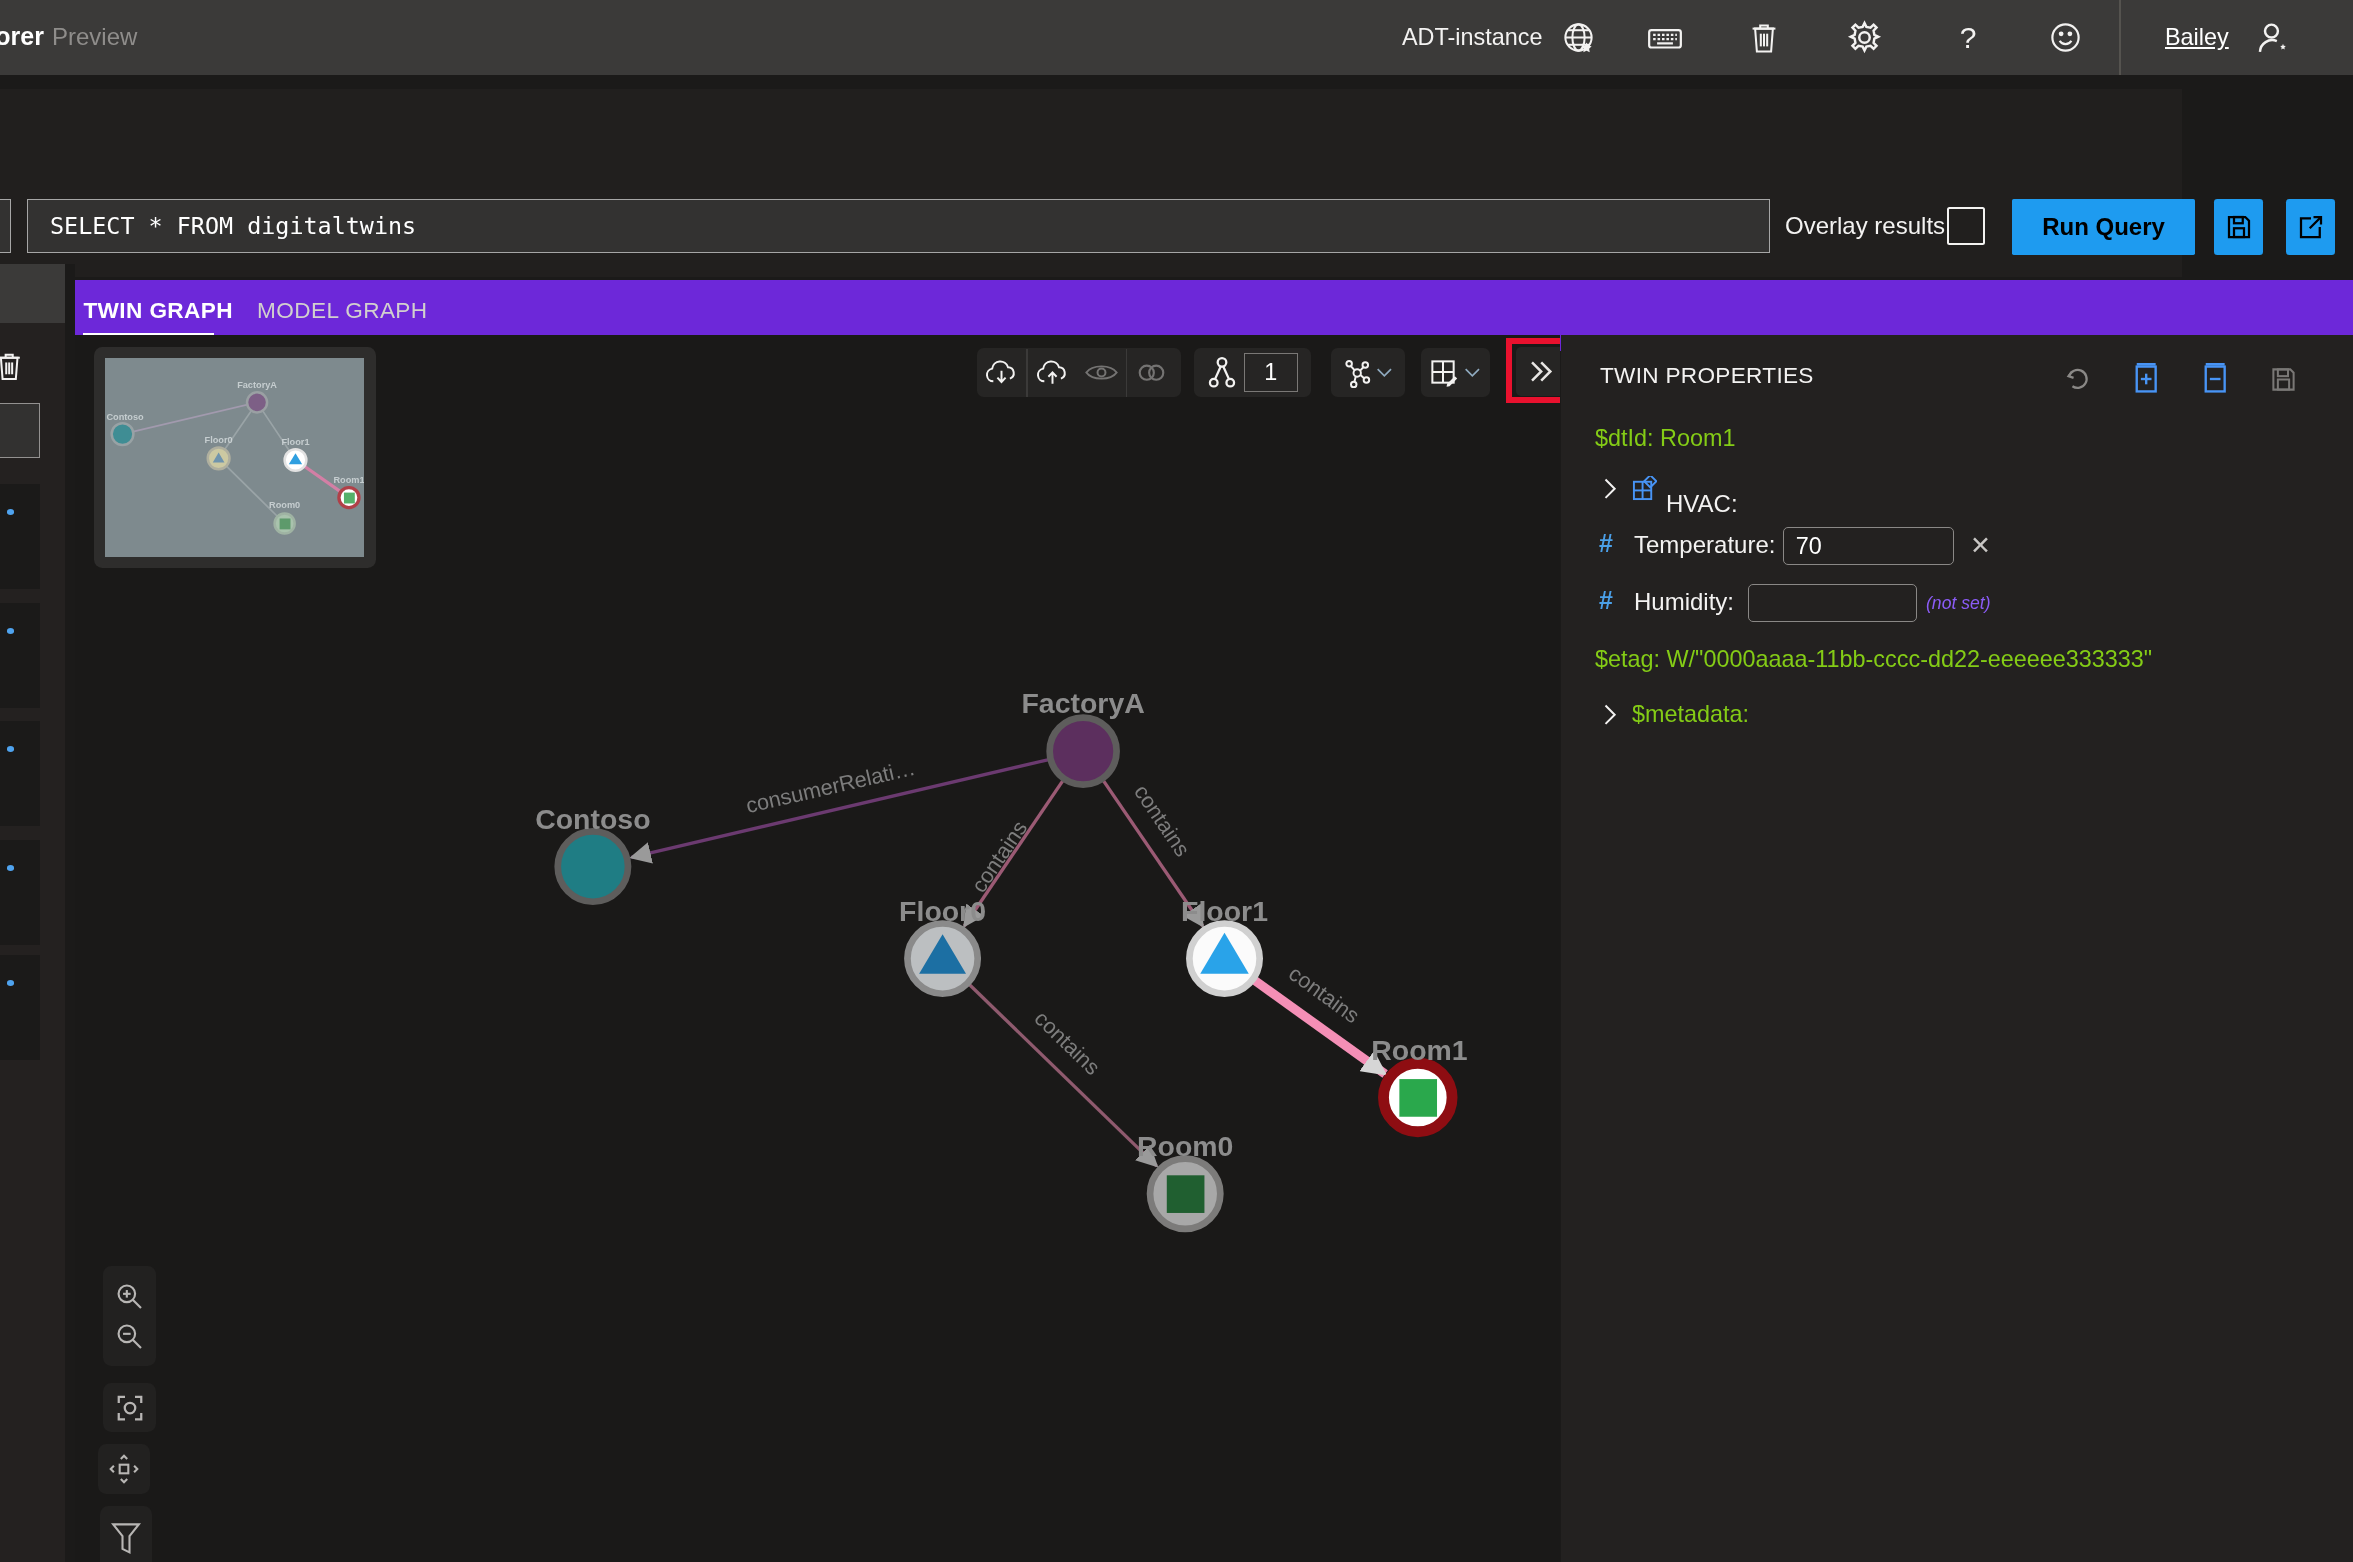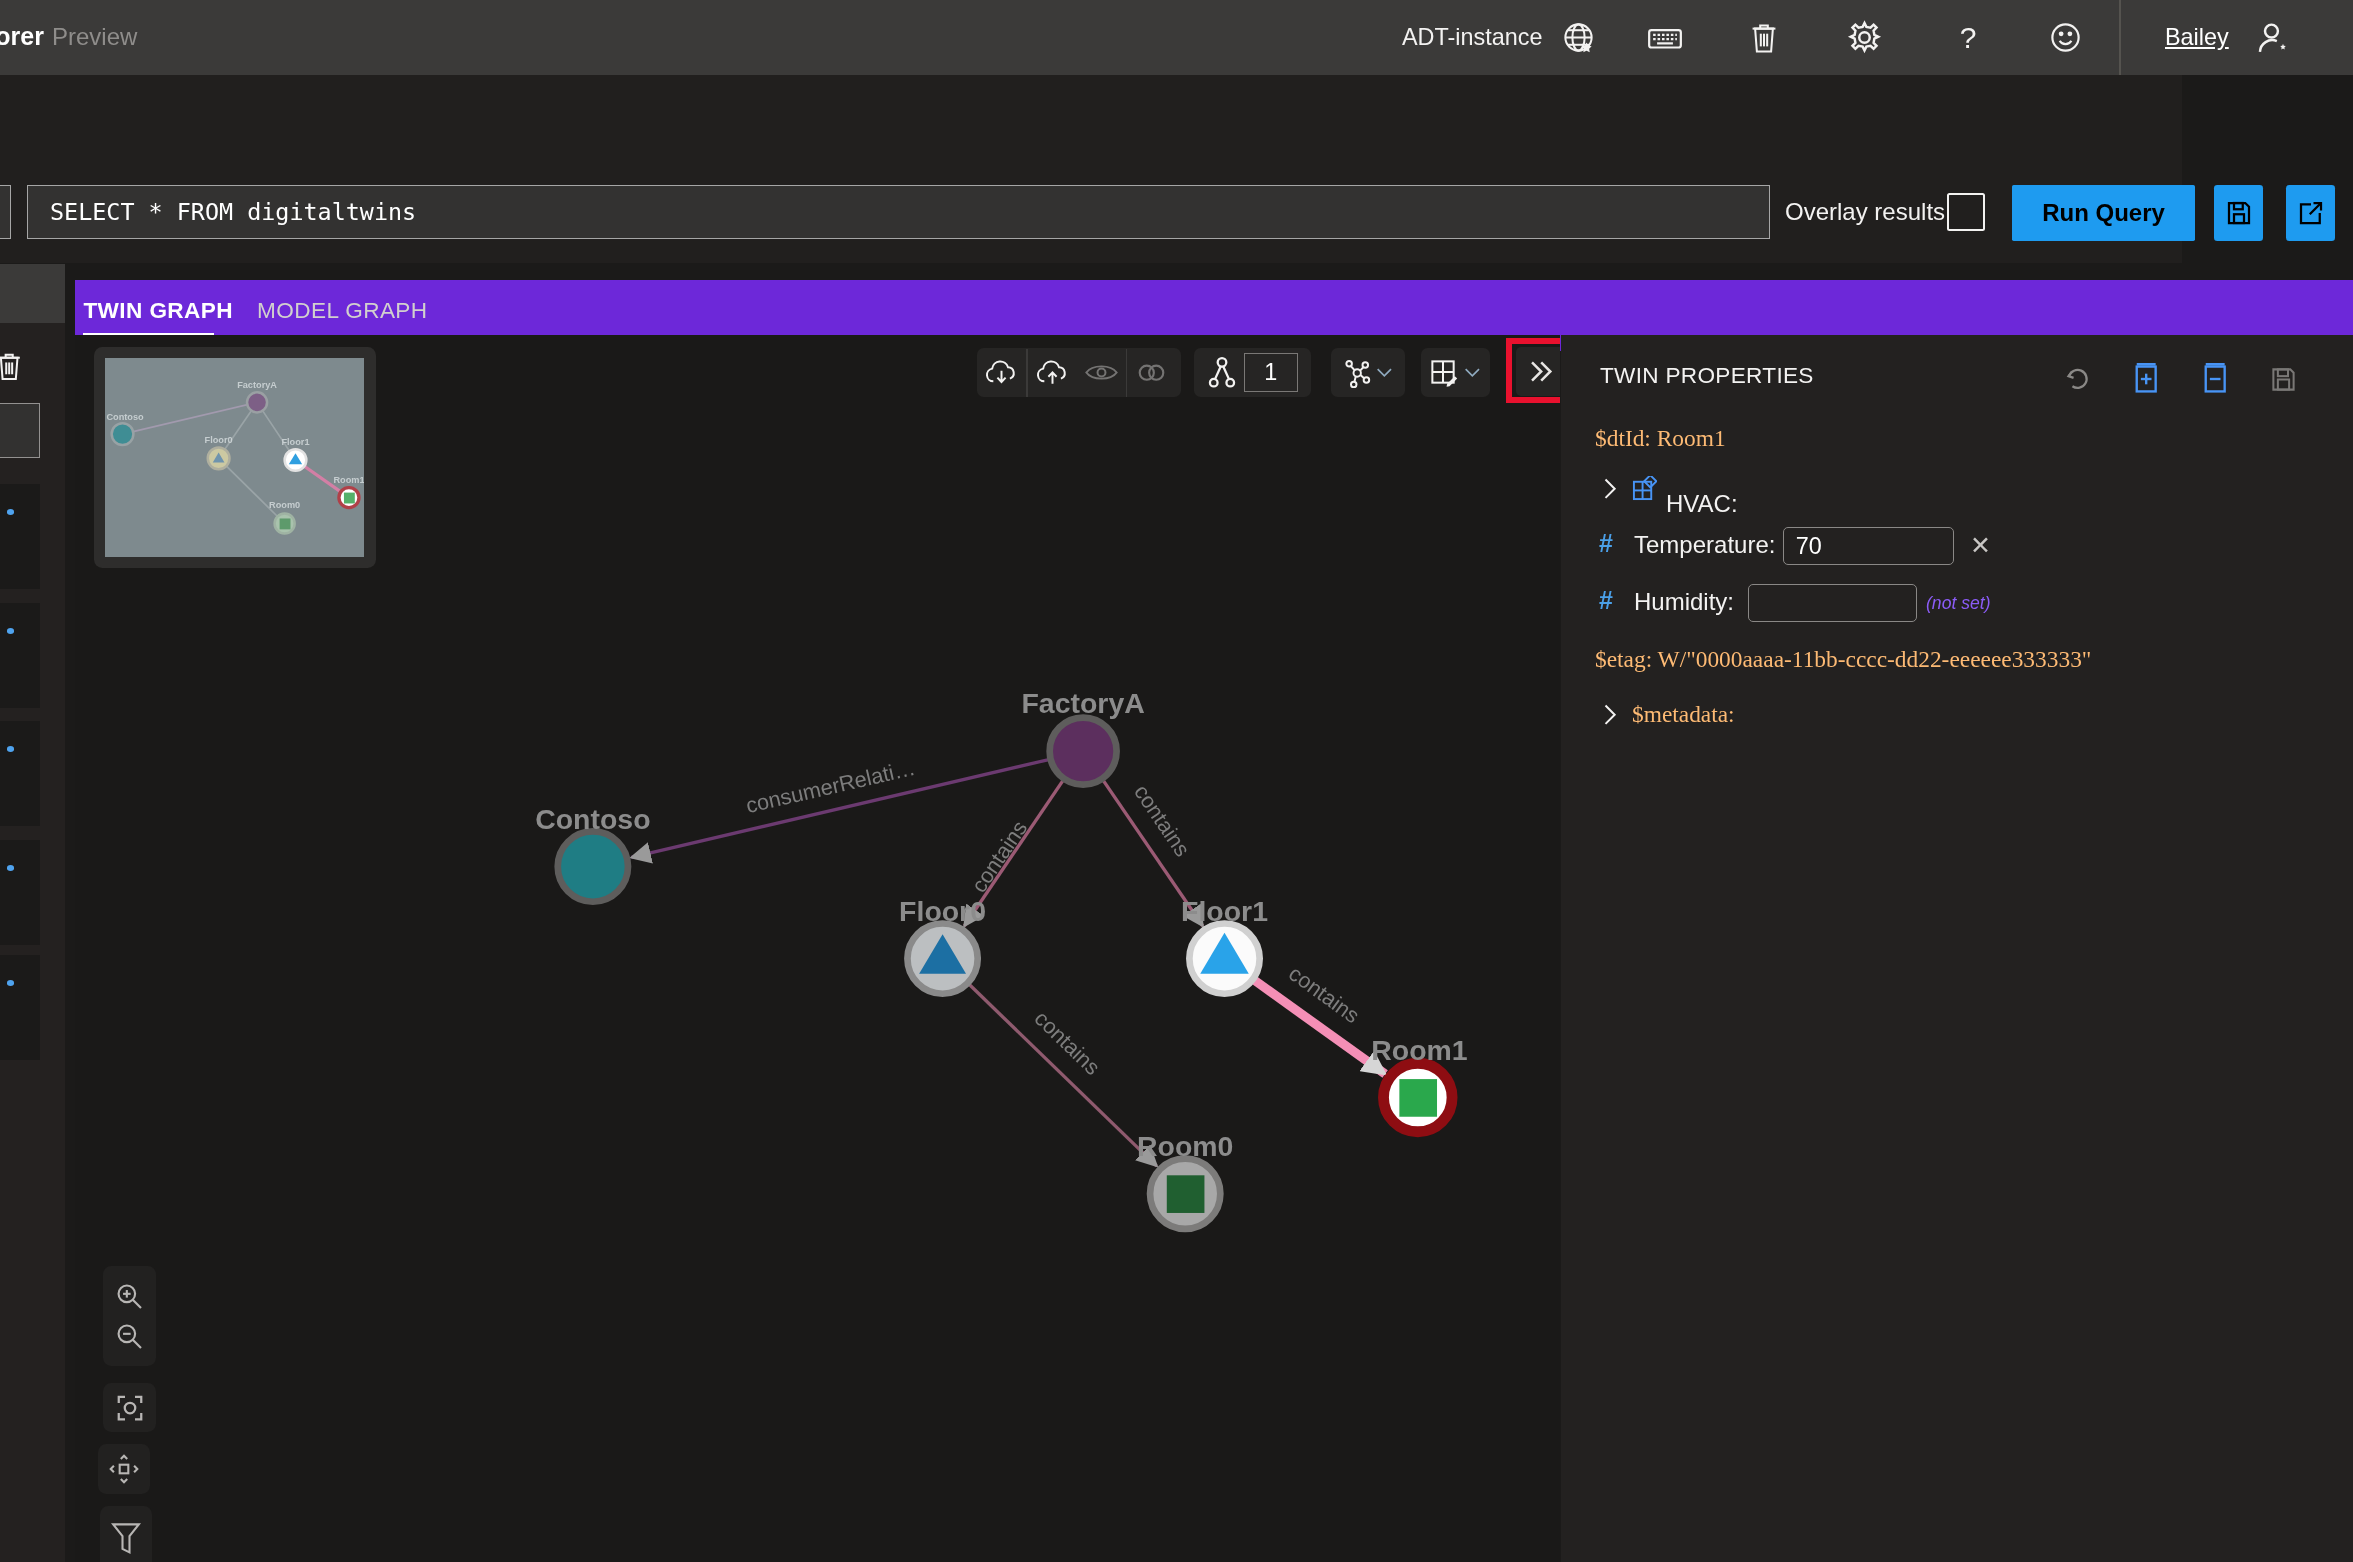--- a/index.html
+++ b/index.html
@@ -12,21 +12,21 @@
   .topbar { left:0; top:0; width:2354px; height:75px; background:#3b3a39; color:#f3f2f1; }
   .title-clip { left:0; top:22px; width:44px; height:33px; overflow:hidden; }
   .title-clip span { position:absolute; right:0; white-space:nowrap; font-size:25px; font-weight:bold; color:#ffffff; }
   .preview-lbl { left:52px; top:23.4px; font-size:24px; color:#8f8d8b; }
   .instance-lbl { left:1402px; top:24px; font-size:23.4px; color:#f3f2f1; }
   .tb-icon { width:40px; height:40px; top:17.6px; display:flex; align-items:center; justify-content:center; color:#f3f2f1; }
   .tb-divider { left:2119px; top:0; width:1.7px; height:75px; background:#55534f; }
   .user-lbl { left:2165px; top:24px; font-size:23.4px; color:#ffffff;text-decoration:underline; }
 
   
-  .query-row { left:0; top:75px; width:2182px; height:188px; background:#211f1e; }
+  .query-row { left:0; top:89px; width:2182px; height:188px; background:#211f1e; }
   .query-frag { left:-33px; top:110px; width:44px; height:54px; border:1.7px solid #a6a6a6; background:#333231; }
   .query-input { left:27px; top:110px; width:1743px; height:54px; background:#333231; border:1.7px solid #a6a6a6;
                  color:#ffffff; font-family:"DejaVu Sans Mono", monospace; font-size:23.4px; padding-left:22px; outline:none; }
   .overlay-lbl { left:1785px; top:123px; font-size:24px; color:#f3f2f1; }
   .overlay-cb { left:1947px; top:118px; width:38px; height:38px; border:2.5px solid #f3f2f1; border-radius:2.5px; background:transparent; }
   .run-btn { left:2012px; top:110px; width:183px; height:56px; background:#1e9bf0; border:none; border-radius:1.7px;
              color:#000000; font-size:24px; font-weight:600; font-family:"Liberation Sans",sans-serif; }
   .blue-sq-btn { top:110px; width:49px; height:56px; background:#1e9bf0; border-radius:3.3px;
                  display:flex; align-items:center; justify-content:center; }
 
@@ -68,21 +68,21 @@
   .edge-label { font-family:"Liberation Sans",sans-serif; font-size:26px; fill:#7d7d7d; text-anchor:middle; }
   .mini-label { font-family:"Liberation Sans",sans-serif; font-size:11px; font-weight:600; fill:#d2d9db; text-anchor:middle; opacity:0.85; }
 
   .gctl { background:#222120; border-radius:8.4px; display:flex; flex-direction:column; align-items:center; justify-content:center; }
   .gctl svg { stroke:#b8b6b4; }
 
   
   .props { left:1561px; top:335px; width:793px; height:1512px; background:#232120; color:#f3f2f1; }
   .props-title { left:39px; top:28.4px; font-size:22.6px; color:#f3f2f1; letter-spacing:0.3px; }
   .pr-icon { top:28.4px; width:32px; height:32px; display:flex; align-items:center; justify-content:center; }
-  .mono-row { font-family:Liberation Serif, serif; font-size:23.4px; color:#fdba74; white-space:pre; }
+  .mono-row { font-family:Liberation Sans, sans-serif; font-size:23.4px; color:#84cc16; white-space:pre; }
   .sans-lbl { font-size:24px; color:#f3f2f1; }
   .hash { font-size:25px; font-weight:bold; color:#4ba0e8; }
   .pfield { background:transparent; border:1.7px solid #8a8886; border-radius:5px; color:#ffffff;
             font-size:23.4px; padding-left:11.7px; outline:none; font-family:"Liberation Sans",sans-serif; }
   .notset { font-style:italic; font-size:17.6px; color:#8b5cf6; }
   .close-x { font-size:25px; color:#c8c6c4; }
 </style>
 </head>
 <body>
 

